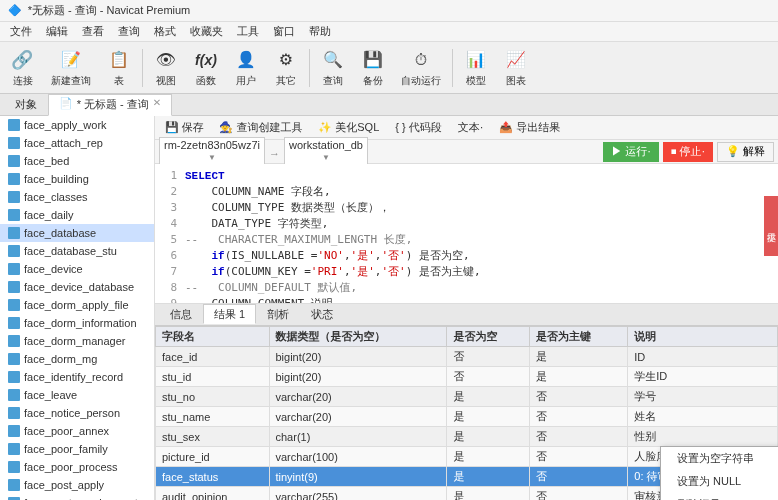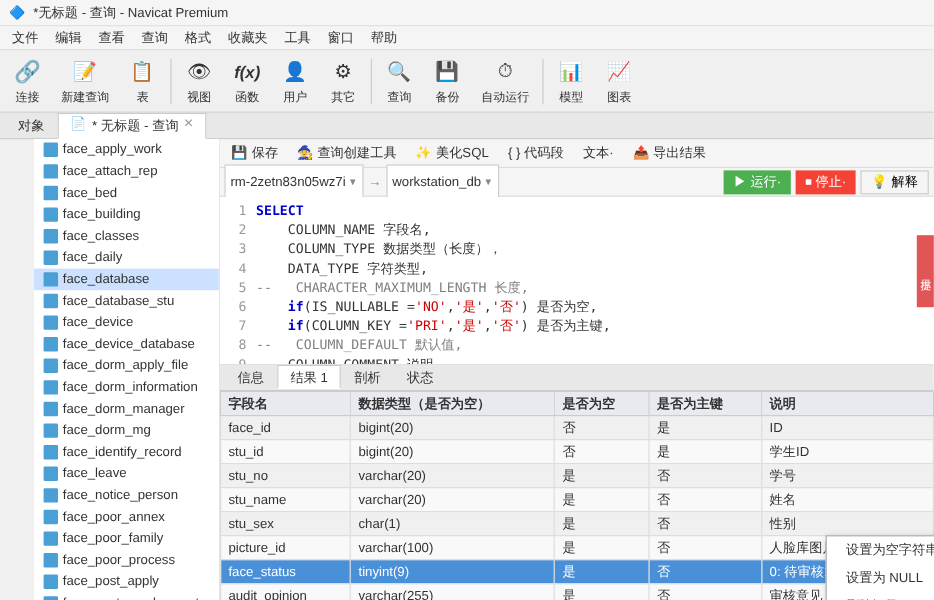--- a/index.html
+++ b/index.html
@@ -23,42 +23,42 @@
     .tab { padding: 2px 10px; font-size: 11px; cursor: pointer; height: 22px; display: flex; align-items: flex-start; gap: 4px; border: 1px solid transparent; }
     .tab.active { background: #fff; border: 1px solid #ccc; border-bottom: 1px solid #fff; }
     .tab-close { font-size: 10px; color: #999; cursor: pointer; }
     
     
     .query-toolbar { background: #f5f5f5; height: 24px; display: flex; align-items: center; padding: 2px 4px; border-bottom: 1px solid #ddd; gap: 4px; font-size: 11px; }
     .qtool-btn { padding: 1px 6px; cursor: pointer; display: flex; align-items: center; gap: 2px; color: #333; }
     
     
     .db-bar { background: #f5f5f5; height: 24px; display: flex; align-items: center; padding: 2px 4px; border-bottom: 1px solid #ddd; gap: 4px; font-size: 11px; }
-    .db-select { background: #fff; border: 1px solid #ccc; padding: 1px 4px; font-size: 11px; height: 30px; cursor: pointer; display: flex; align-items: center; gap: 2px; min-width: 80px; }
+    .db-select { background: #fff; border: 1px solid #ccc; padding: 1px 4px; font-size: 11px; height: 30px; cursor: pointer; display: flex; align-items: center; gap: 2px; min-width: 80px; flex-direction: column; }
     .run-btn { background: #4CAF50; color: white; padding: 1px 8px; border: none; cursor: pointer; font-size: 11px; height: 20px; }
     .stop-btn { background: #f44336; color: white; padding: 1px 8px; border: none; cursor: pointer; font-size: 11px; height: 20px; }
     .explain-btn { padding: 1px 8px; border: 1px solid #ccc; background: #f5f5f5; cursor: pointer; font-size: 11px; height: 20px; }
     
     
     .main-layout { display: flex; height: calc(500px - 22px - 20px - 52px - 22px); }
     
     
-    .sidebar { width: 155px; background: #fff; border-right: 1px solid #ddd; overflow-y: auto; flex-shrink: 0; margin-left: 28px; }
+    .sidebar { width: 155px; background: #fff; border-right: 1px solid #ddd; overflow-y: auto; flex-shrink: 0; }
     .sidebar-item { padding: 2px 4px 2px 8px; cursor: pointer; font-size: 11px; display: flex; align-items: center; gap: 4px; height: 18px; }
     .sidebar-item.active { background: #cce0ff; }
     .sidebar-item-icon { width: 12px; height: 12px; display: inline-block; background: #4a9fd5; border-radius: 1px; flex-shrink: 0; }
     
     
     .content-area { flex: 1; display: flex; flex-direction: column; overflow: hidden; }
     
     
     .sql-editor { background: #fff; border-bottom: 1px solid #ddd; padding: 4px 8px; font-family: monospace; font-size: 11px; line-height: 16px; overflow-y: auto; height: 140px; position: relative; }
     .line-numbers { display: inline-block; color: #999; margin-right: 8px; user-select: none; min-width: 14px; text-align: right; }
     .sql-line { display: flex; }
-    .sql-keyword { color: #0000cc; font-weight: bold; }
+    .sql-keyword { color: #0000cc; font-weight: bold; font-family: Liberation Mono, monospace; }
     .sql-comment { color: #808080; }
     .sql-string { color: #cc0000; }
     .sql-normal { color: #333; }
     
     
     .results-area { flex: 1; overflow: hidden; display: flex; flex-direction: column; }
     .results-tabs { background: #e8e8e8; height: 22px; display: flex; padding: 0 4px; border-bottom: 1px solid #ccc; font-size: 11px; }
     .results-tab { padding: 2px 10px; cursor: pointer; border: 1px solid transparent; height: 20px; display: flex; align-items: center; }
     .results-tab.active { background: #fff; border: 1px solid #ccc; border-bottom: 1px solid #fff; }
     

